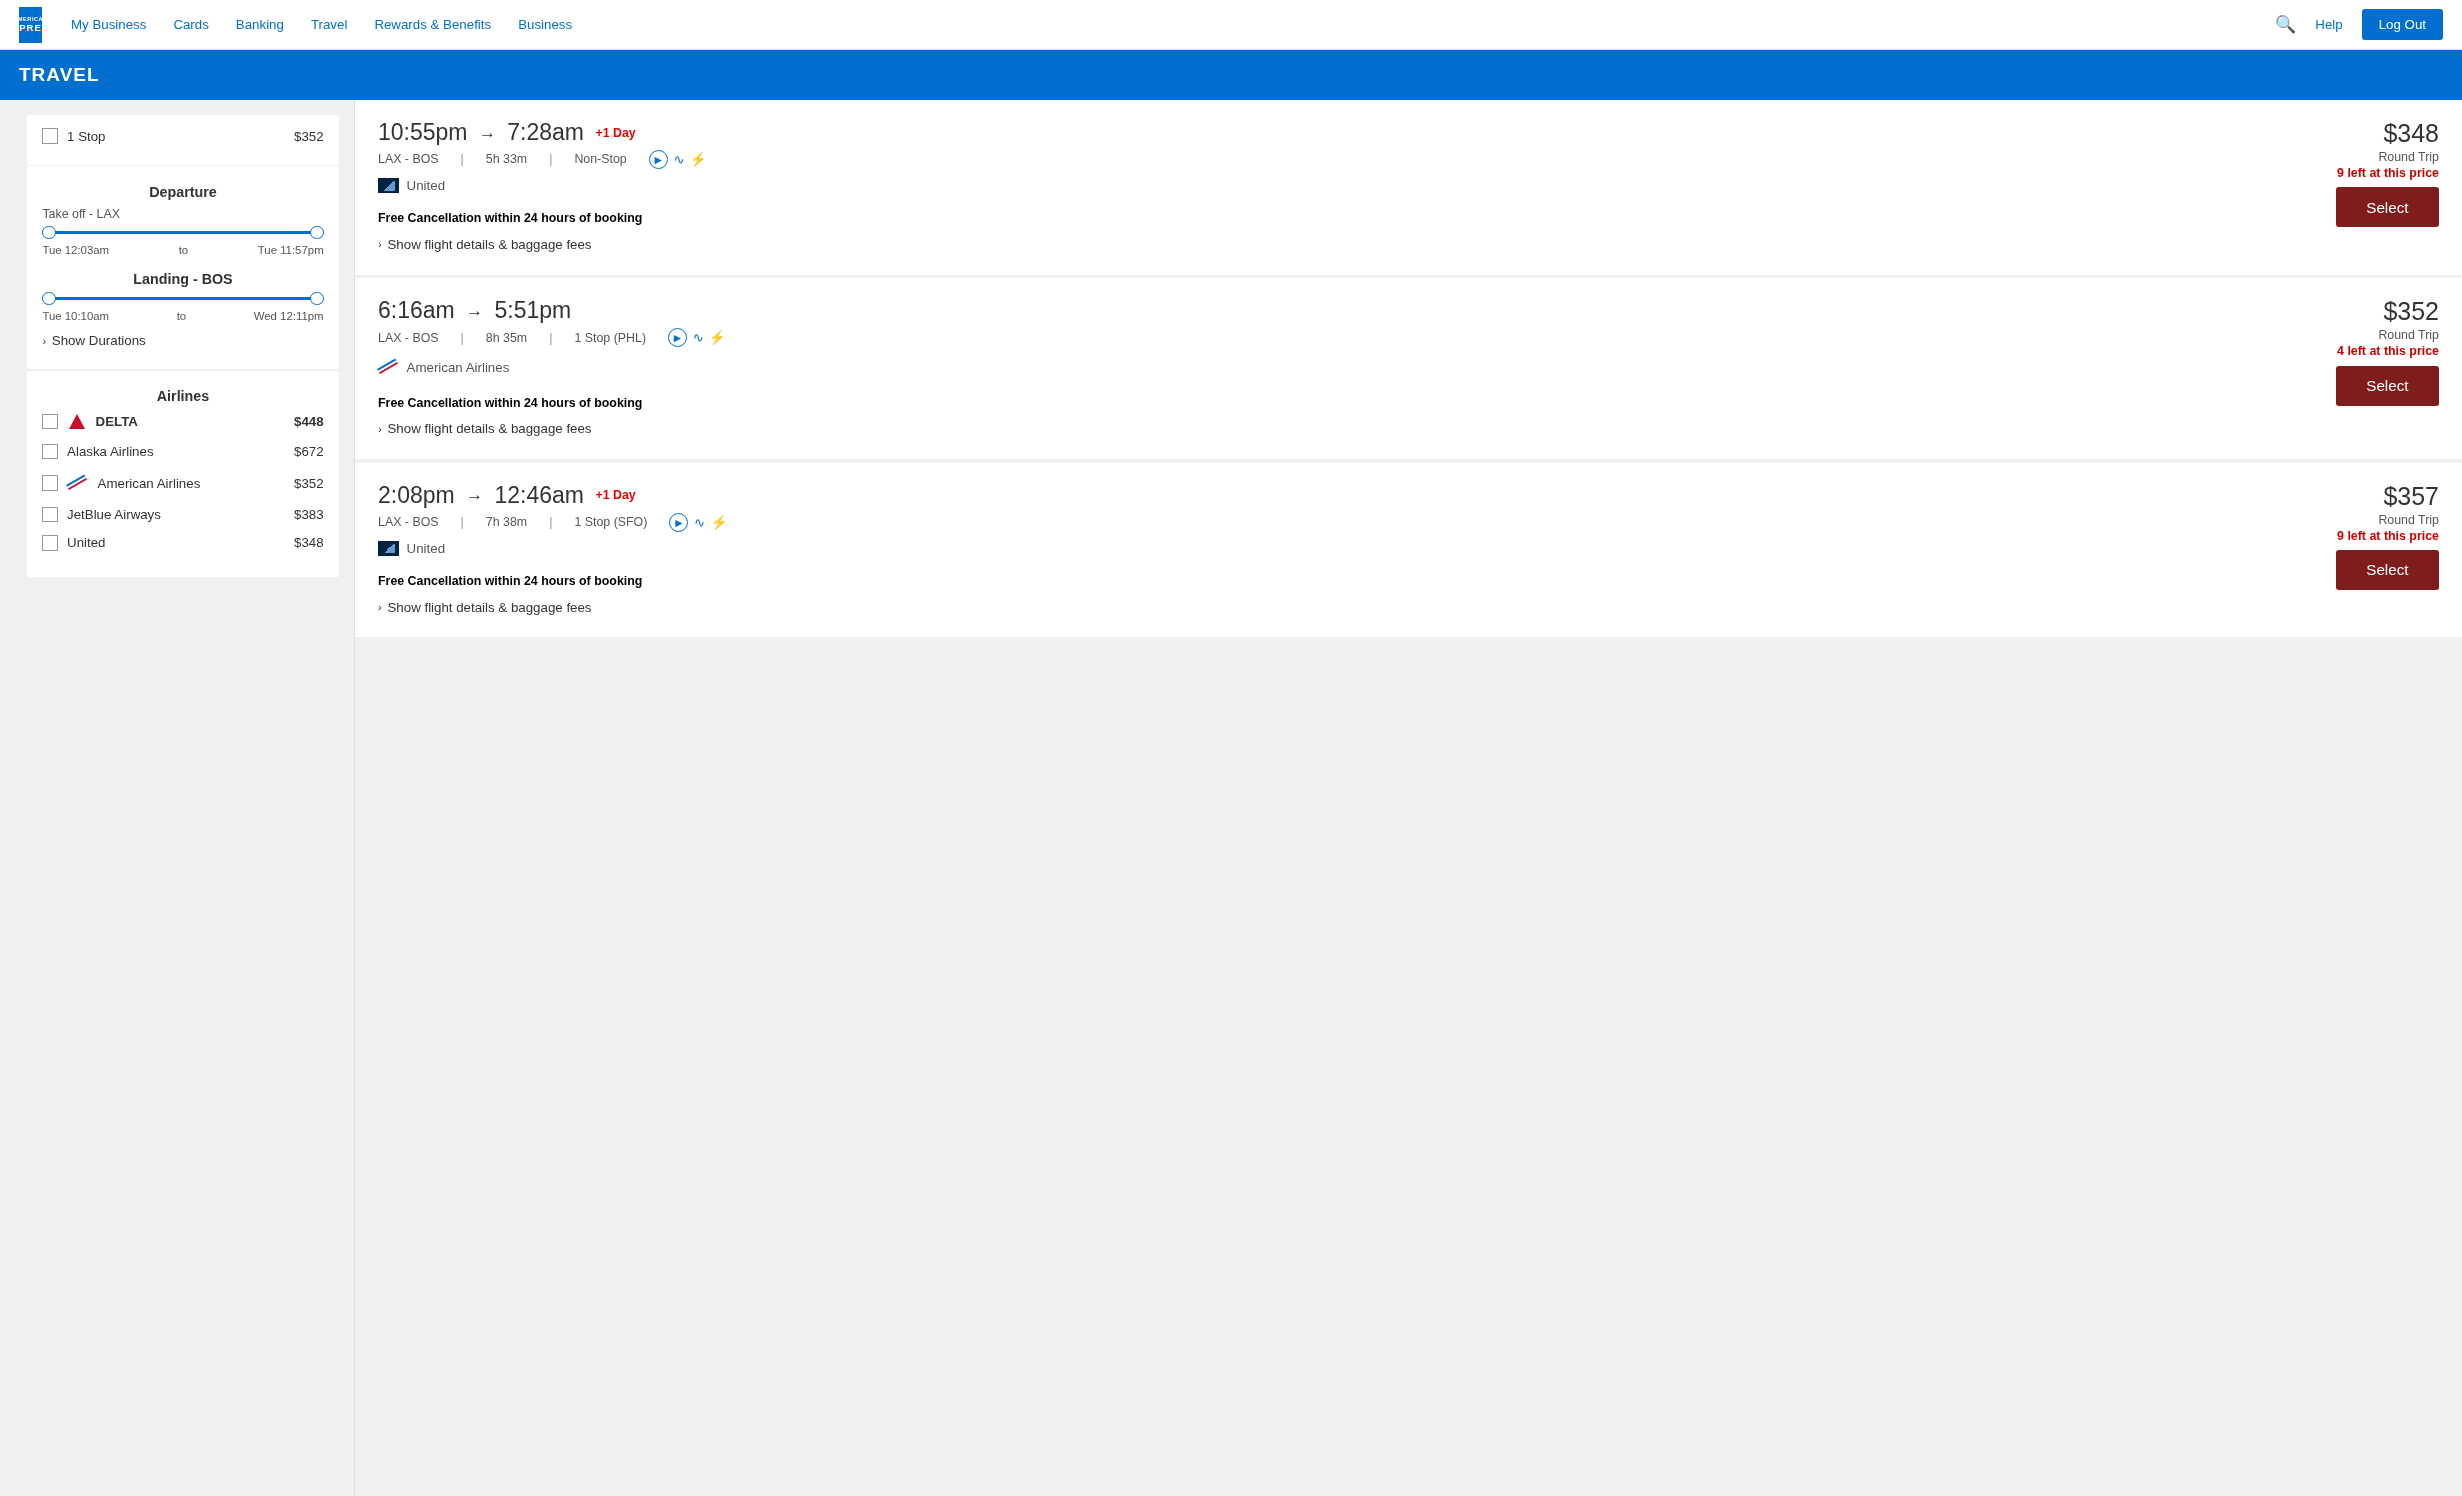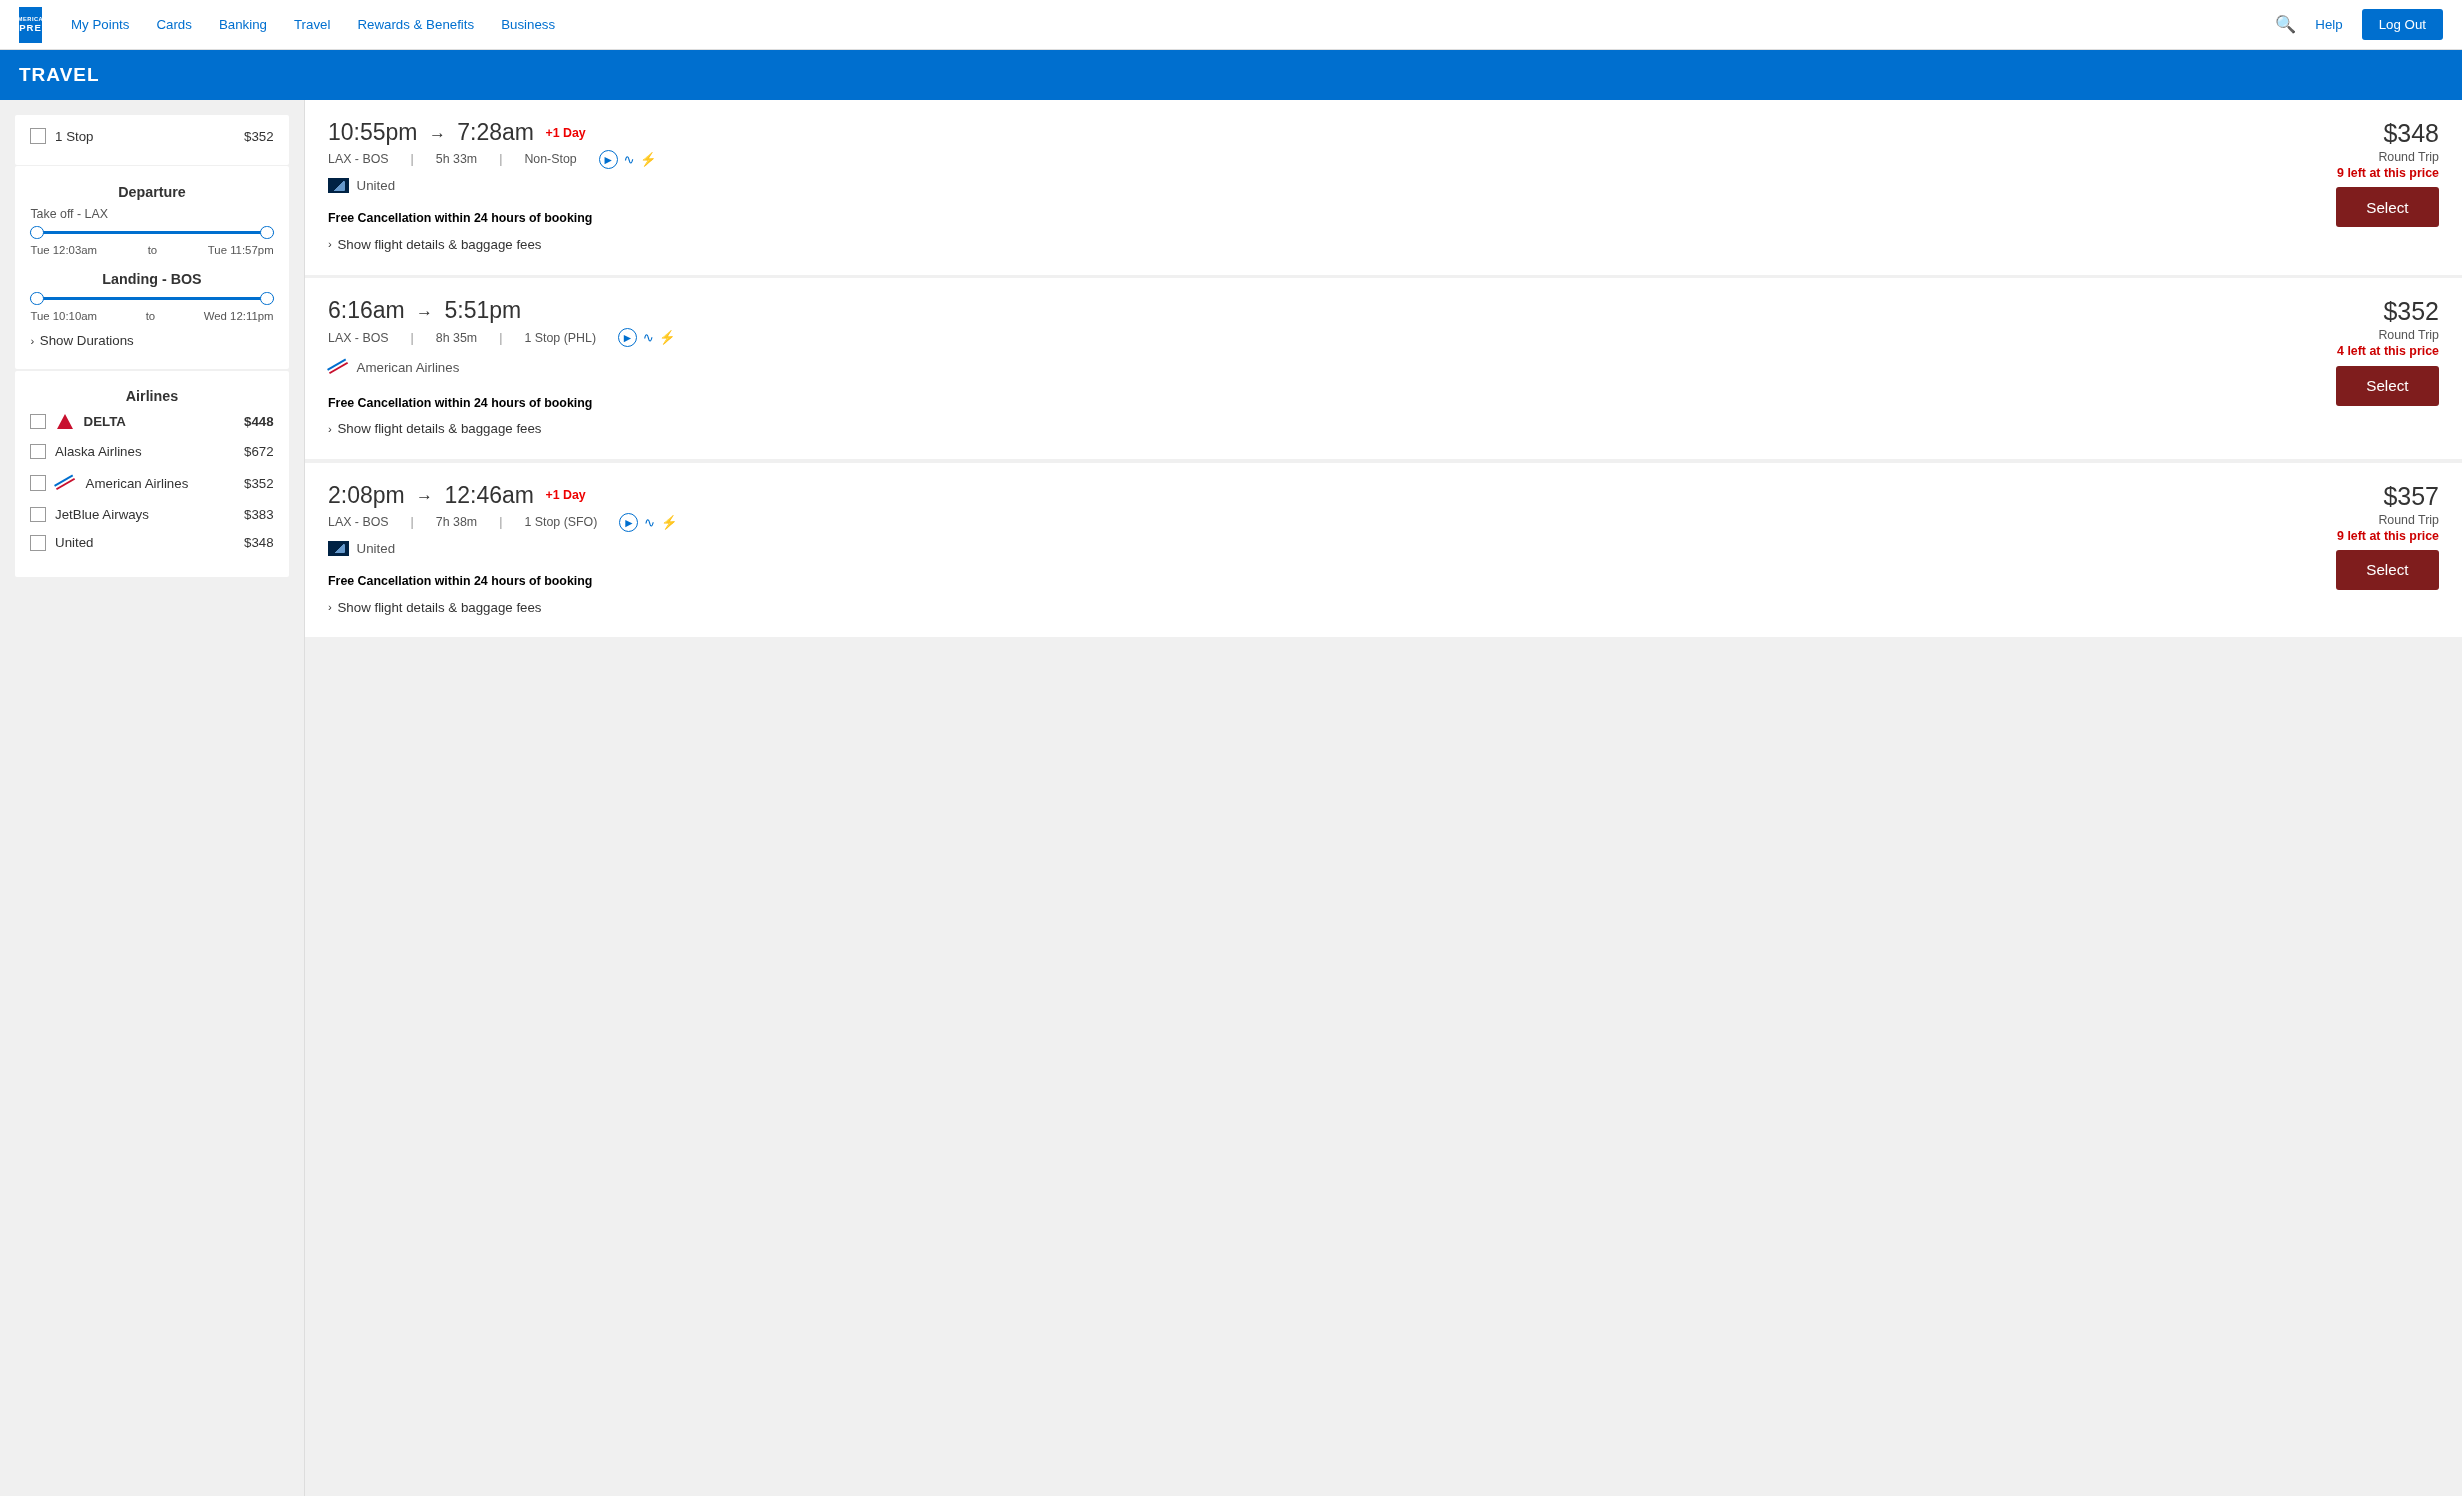--- a/index.html
+++ b/index.html
@@ -96,25 +96,26 @@
     }
 
     
     .main-container {
       display: flex;
       min-height: calc(100vh - 99px);
     }
 
     
     .sidebar {
-      width: 305px;
+      width: 343px;
       background: #f0f0f0;
       padding: 15.2px;
       flex-shrink: 0;
       border-right: 1px solid #ddd;
+      margin-left: 12px;
     }
     .filter-section {
       background: #fff;
       padding: 13.3px 15.2px;
       margin-bottom: 1.9px;
       border-radius: 1.9px;
     }
     .filter-row {
       display: flex;
       align-items: center;
@@ -395,21 +396,21 @@
   </style>
 </head>
 <body>
 
 <nav class="top-nav">
   <div class="amex-logo">
     <span class="american">AMERICAN</span>
     <span class="express">EXPRESS</span>
   </div>
   <div class="top-nav-links">
-    <a href="#">My Points</a>
+    <a href="#">My Business</a>
     <a href="#">Cards</a>
     <a href="#">Banking</a>
     <a href="#">Travel</a>
     <a href="#">Rewards &amp; Benefits</a>
     <a href="#">Business</a>
   </div>
   <div class="top-nav-right">
     <button class="search-icon-btn">🔍</button>
     <a href="#" class="help-link">Help</a>
     <button class="logout-btn">Log Out</button>

